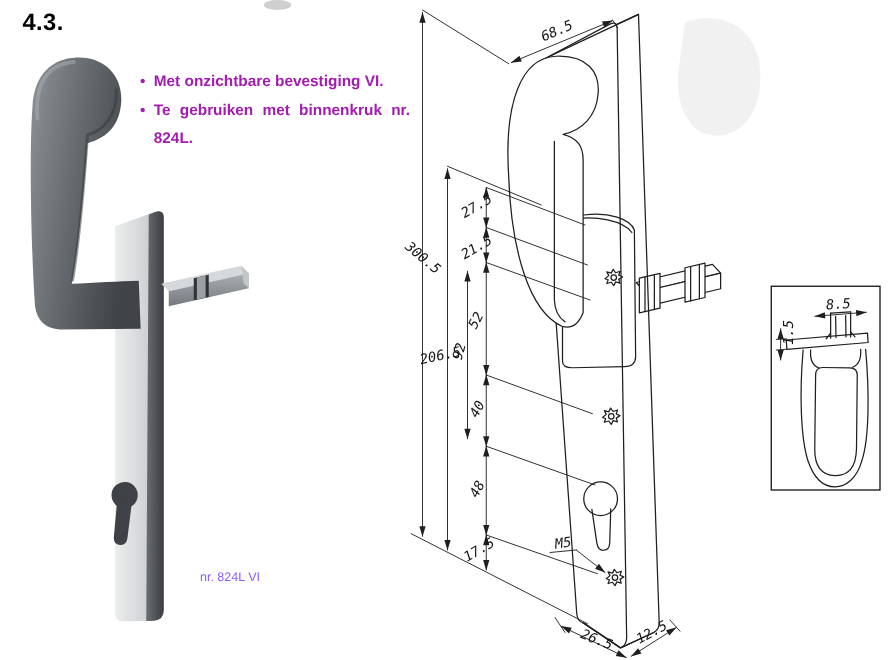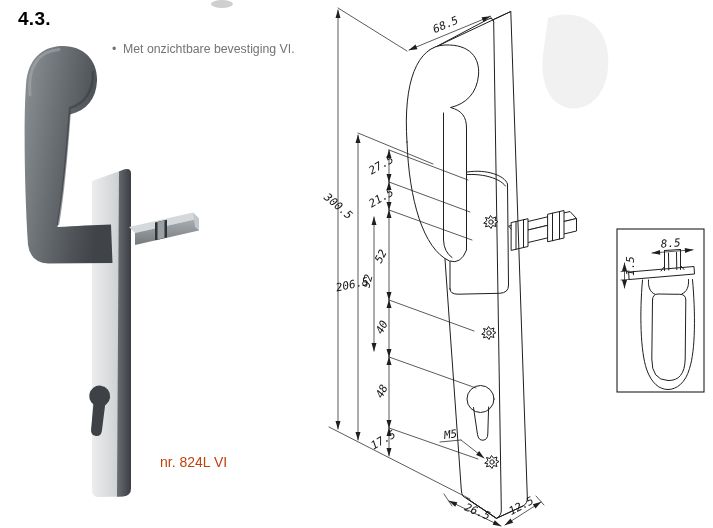--- a/index.html
+++ b/index.html
@@ -1,42 +1,43 @@
 <!DOCTYPE html>
 <html><head>
 <meta charset="utf-8">
 <style>
   html,body{margin:0;padding:0;background:#ffffff;}
   .page{position:relative;width:713px;height:528px;background:#ffffff;overflow:hidden;
         font-family:"Liberation Sans",sans-serif;color:#111;}
   .title{position:absolute;left:18px;top:8px;font-size:19px;font-weight:bold;color:#000;
          display:flex;gap:13px;letter-spacing:.3px;}
-  .bullets{position:absolute;left:112px;top:38px;width:216px;font-size:12.3px;
-           line-height:22.5px;color:#737373;}
+  .bullets{position:absolute;left:112px;top:54px;width:216px;font-size:12.3px;
+           line-height:22.5px;color:#a21caf;font-weight:bold;}
   .bullet-item{position:relative;padding-left:11px;}
   .bullet-item::before{content:"\2022";position:absolute;left:0;top:0;}
   .bullet-item.justify{text-align:justify;}
-  .caption{position:absolute;left:160px;top:452px;font-size:14px;line-height:21px;color:#c2410c;}
+  .caption{position:absolute;left:160px;top:452px;font-size:10px;line-height:21px;color:#8b5cf6;}
   svg{position:absolute;left:0;top:0;}
   .ln{fill:none;stroke:#1f1f1f;stroke-width:1;stroke-linejoin:round;stroke-linecap:round;}
   .lnw{fill:#ffffff;stroke:#1f1f1f;stroke-width:1;stroke-linejoin:round;stroke-linecap:round;}
   .dln{fill:none;stroke:#242424;stroke-width:.75;stroke-linecap:round;}
   .dim{font-family:"DejaVu Sans Mono",monospace;font-style:italic;font-size:11px;fill:#161616;}
 </style>
 </head>
 <body>
 
 <div class="page">
 
   <div class="title">
     <span>4.3.</span>
   </div>
 
   <div class="bullets">
     <div class="bullet-item">Met onzichtbare bevestiging VI.</div>
+    <div class="bullet-item justify">Te gebruiken met binnenkruk nr. 824L.</div>
   </div>
 
   <div class="caption">
     <div>nr. 824L VI</div>
   </div>
 
   <svg width="713" height="528" viewBox="0 0 713 528">
     <defs>
       <marker id="aE" markerWidth="10" markerHeight="7" refX="8.6" refY="3.5" orient="auto" markerUnits="userSpaceOnUse">
         <path d="M0.5,1 L9,3.5 L0.5,6 Z" fill="#1f1f1f"></path>

